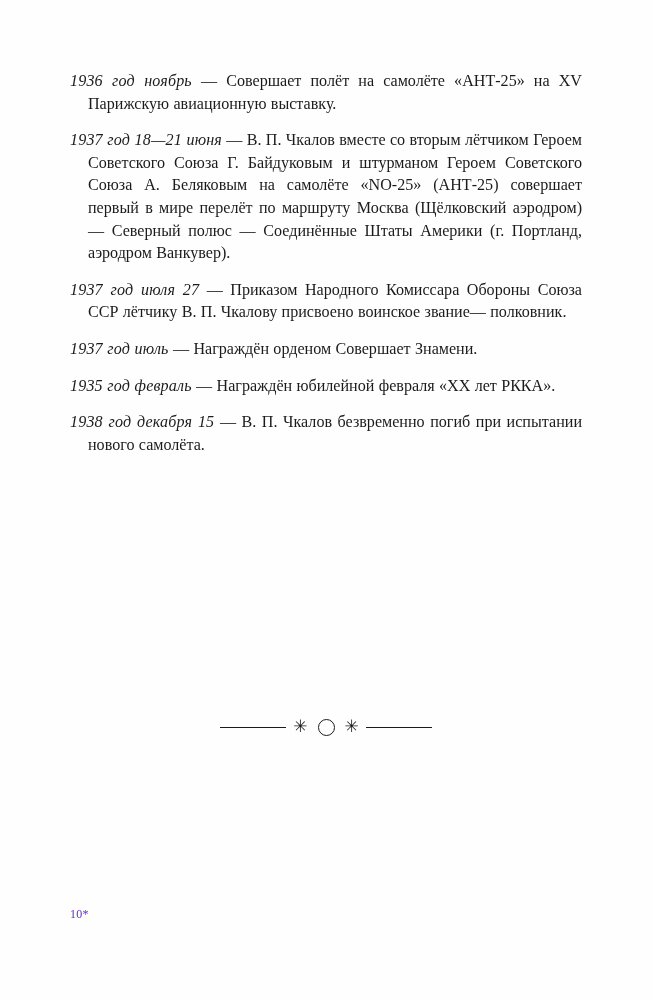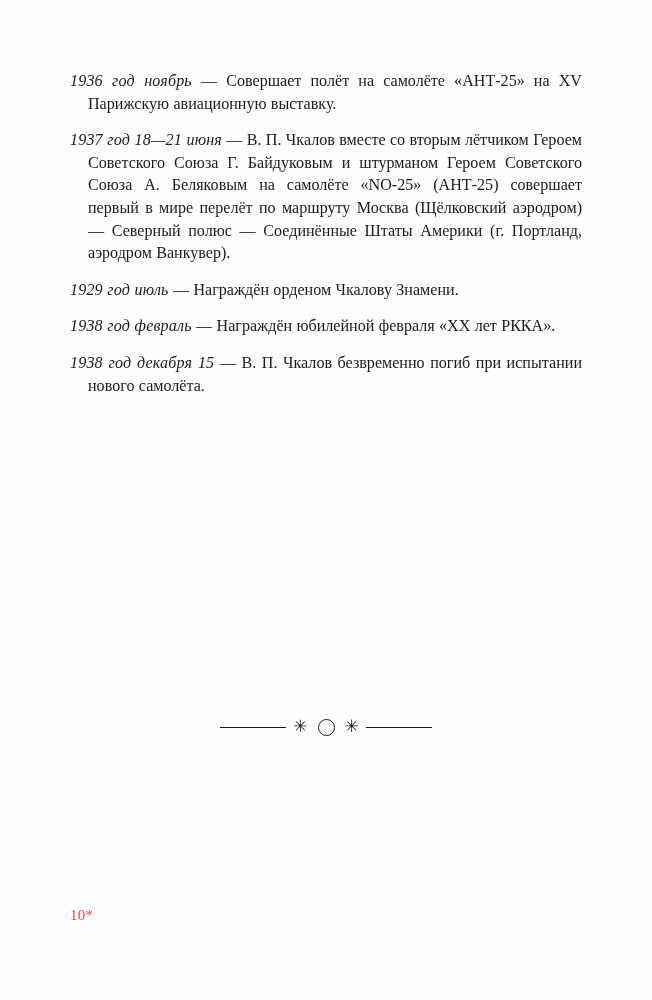--- a/index.html
+++ b/index.html
@@ -92,36 +92,37 @@
     border-radius: 50%;
     margin: 0 3px;
     box-sizing: border-box;
   }
 
   
   #folio {
     position: absolute;
     left: 70px;
     top: 908px;
-    font-size: 15px;
+    font-size: 12px;
     line-height: 1;
-    color: #ef4444;
+    color: #6d28d9;
     letter-spacing: 0.02em;
   }
 </style>
 </head>
 <body style="color: rgb(27, 27, 27);">
 
 <div id="page" style="background: rgb(254, 254, 254); padding-left: 46px;">
 
   <div id="chronology">
       <p class="entry"><span class="date">1936 год ноябрь</span> <span class="dash">—</span> <span class="body">Совершает полёт на самолёте «АНТ-25» на XV Парижскую авиационную вы­ставку.</span></p>
       <p class="entry"><span class="date">1937 год 18—21 июня</span> <span class="dash">—</span> <span class="body">В. П. Чкалов вместе со вторым лётчиком Героем Советского Союза Г. Байдуковым и штурманом Героем Советского Союза А. Беля­ковым на самолёте «NO-25» (АНТ-25) совер­шает первый в мире перелёт по маршруту Москва (Щёлковский аэродром) — Северный полюс — Сое­динённые Штаты Америки (г. Портланд, аэродром Ванкувер).</span></p>
-      <p class="entry"><span class="date">1929 год июль</span> <span class="dash">—</span> <span class="body">Награждён орденом Чкалову Знамени.</span></p>
-      <p class="entry"><span class="date">1938 год февраль</span> <span class="dash">—</span> <span class="body">Награждён юбилейной февраля «XX лет РККА».</span></p>
+      <p class="entry"><span class="date">1937 год июля 27</span> <span class="dash">—</span> <span class="body">Приказом Народного Комиссара Обороны Союза ССР лётчику В. П. Чкалову при­своено воинское звание— полковник.</span></p>
+      <p class="entry"><span class="date">1937 год июль</span> <span class="dash">—</span> <span class="body">Награждён орденом Совершает Знамени.</span></p>
+      <p class="entry"><span class="date">1935 год февраль</span> <span class="dash">—</span> <span class="body">Награждён юбилейной февраля «XX лет РККА».</span></p>
       <p class="entry"><span class="date">1938 год декабря 15</span> <span class="dash">—</span> <span class="body">В. П. Чкалов безвременно погиб при испытании нового самолёта.</span></p>
     </div>
 
   <div id="ornament">
     <span class="orn-rule"></span>
     <span class="orn-star">✳</span>
     <span class="orn-circle"></span>
     <span class="orn-star">✳</span>
     <span class="orn-rule"></span>
   </div>

